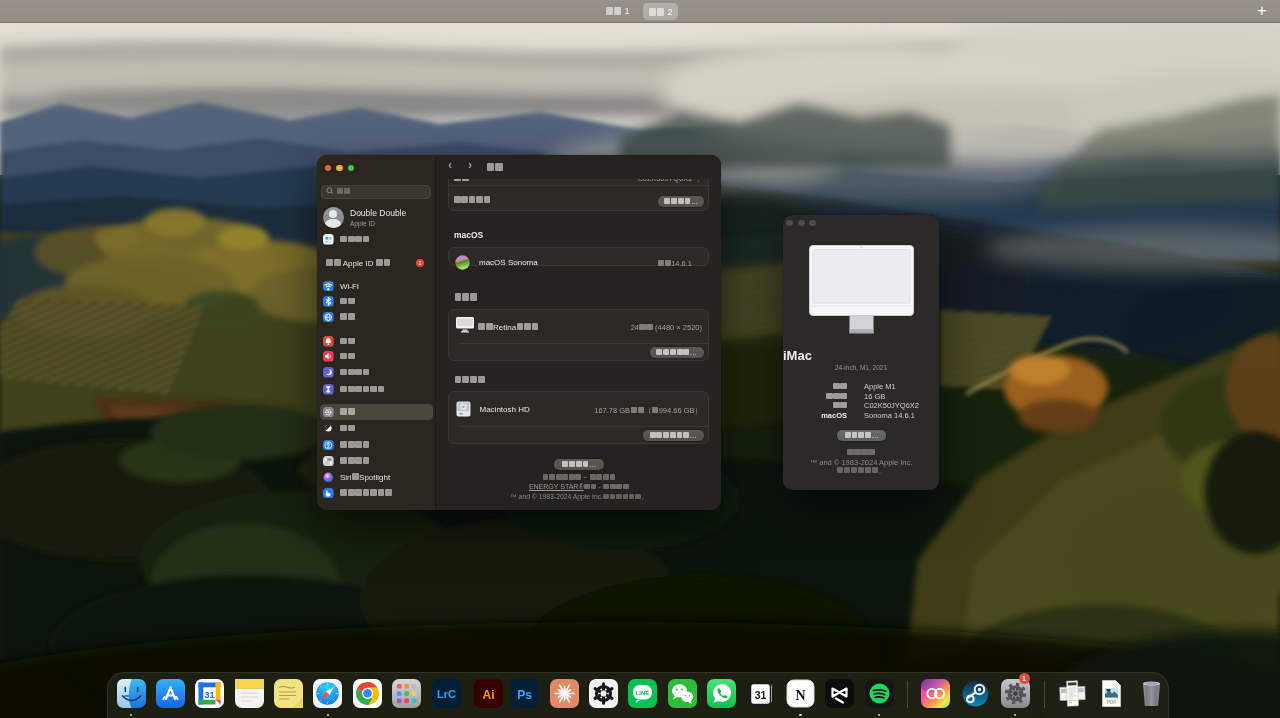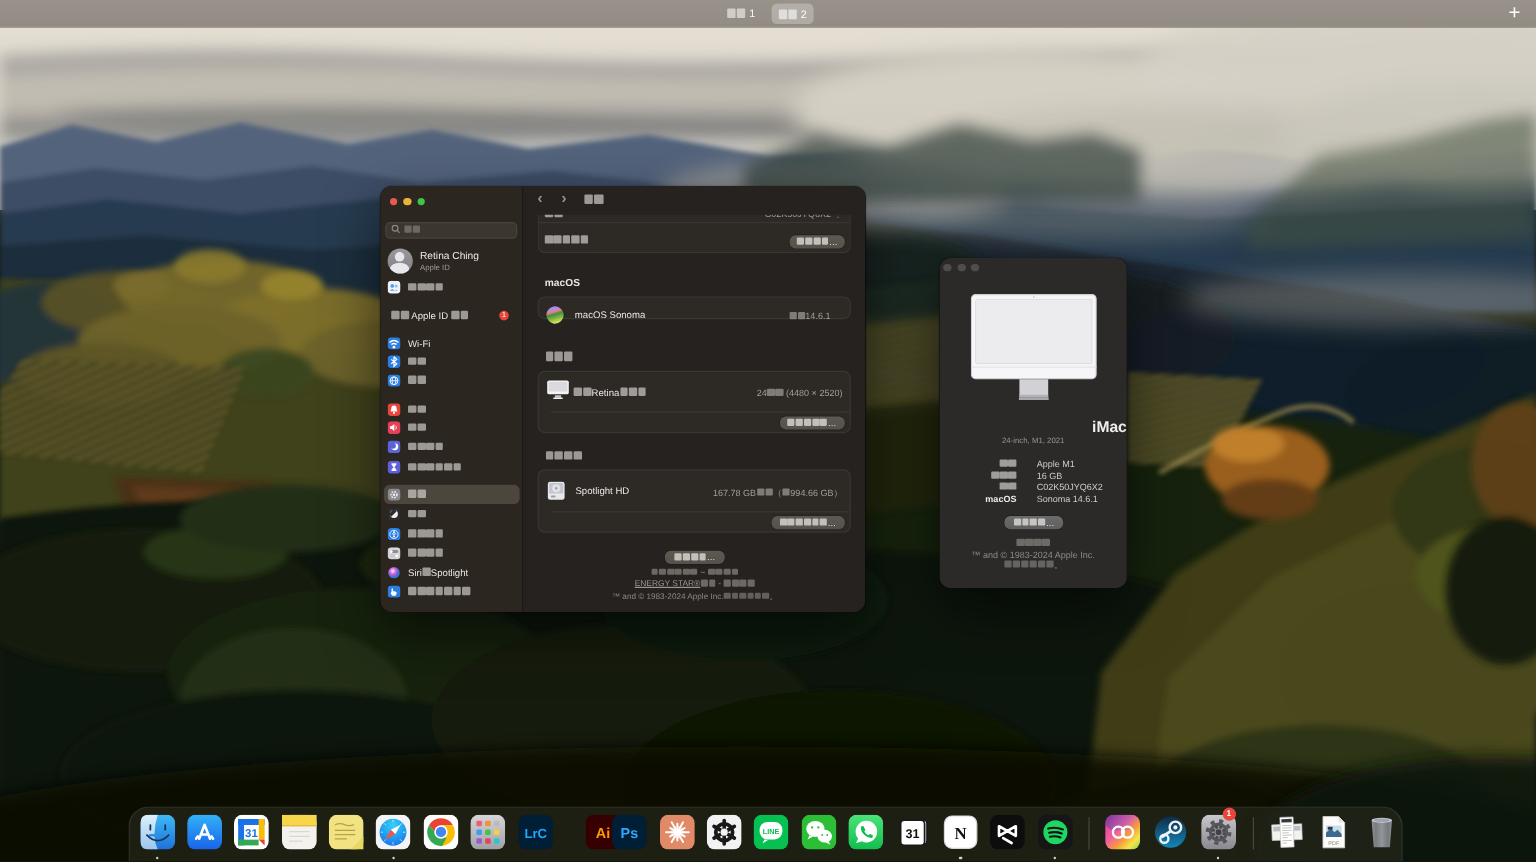--- a/index.html
+++ b/index.html
@@ -201,21 +201,21 @@
 <div class="tl" style="left:19.4px;background:#e9b23b"></div>
 <div class="tl" style="left:30.8px;background:#3fc548"></div>
 <div class="srch"><svg width="8" height="8" viewBox="0 0 8 8" style="vertical-align:-1px">
             <circle cx="3.2" cy="3.2" r="2.4" fill="none" stroke="#8f8a82" stroke-width="1"></circle>
             <path d="M5 5 L7 7" stroke="#8f8a82" stroke-width="1"></path>
           </svg> <i class="c"></i><i class="c"></i></div>
 <div style="position:absolute;left:5.5px;top:51.5px;width:21px;height:21px;border-radius:50%;background:linear-gradient(#9a9a9e,#7e7e84);overflow:hidden">
 <div style="position:absolute;left:6.5px;top:3.5px;width:8px;height:8px;border-radius:50%;background:#e8e8ec"></div>
 <div style="position:absolute;left:2.5px;top:12.5px;width:16px;height:10px;border-radius:50%;background:#e8e8ec"></div>
         </div>
-<div style="position:absolute;left:33px;top:53px;font-size:8.5px;color:#ece9e6">Retina Ching</div>
+<div style="position:absolute;left:33px;top:53px;font-size:8.5px;color:#ece9e6">Double Double</div>
 <div style="position:absolute;left:33px;top:64.5px;font-size:6.5px;color:#a09c96">Apple ID</div>
 <div class="srow" style="top:77px">
           <svg class="ic" width="11" height="11" viewBox="0 0 11 11">
             <rect x="0" y="0" width="11" height="11" rx="3" fill="#f2f2f4"></rect>
             <circle cx="4" cy="4.4" r="1.6" fill="#49a0f4"></circle>
             <circle cx="7.4" cy="4.6" r="1.3" fill="#79c7f0"></circle>
             <path d="M2 8.6 Q4 6.2 6 8.6 Z" fill="#49a0f4"></path>
             <path d="M5.8 8.6 Q7.4 6.8 9 8.6 Z" fill="#79c7f0"></path>
           </svg>
           <span class="tx" style="left:20px"><i class="c"></i><i class="c"></i><i class="c"></i><i class="c"></i></span>
@@ -385,21 +385,21 @@
 </div>
 <div class="glbl" style="top:219.5px"><i class="c"></i><i class="c"></i><i class="c"></i><i class="c"></i></div>
 <div class="grp" style="top:236px;height:53px">
  <svg style="position:absolute;left:7px;top:8.5px" width="15" height="16" viewBox="0 0 15 16">
             <rect x=".5" y=".5" width="14" height="15" rx="2" fill="#e8e8ec"></rect>
             <rect x="1.6" y="1.6" width="11.8" height="8.6" rx="1" fill="#c2c6cc"></rect>
             <circle cx="7.5" cy="5.9" r="3.4" fill="#dfe2e6"></circle>
             <circle cx="7.5" cy="5.9" r="1" fill="#9aa0a8"></circle>
             <rect x="3" y="12" width="4" height="1.6" rx=".8" fill="#9aa0a8"></rect>
           </svg>
- <div class="rowtx" style="left:30.5px;top:13px">Spotlight HD</div>
+ <div class="rowtx" style="left:30.5px;top:13px">Macintosh HD</div>
  <div class="rowgray" style="right:6px;top:13.5px">167.78 GB<i class="c sm"></i><i class="c sm"></i>（<i class="c sm"></i>994.66 GB）</div>
  <div class="gdiv" style="top:33.5px"></div>
  <div class="btn" style="right:4.5px;top:38px;width:61px;height:11px;line-height:11px"><i class="c sm"></i><i class="c sm"></i><i class="c sm"></i><i class="c sm"></i><i class="c sm"></i><i class="c sm"></i>…</div>
 </div>
 <div class="btn" style="left:117px;top:303.5px;width:50px;height:11.5px;line-height:11.5px"><i class="c sm"></i><i class="c sm"></i><i class="c sm"></i><i class="c sm"></i>…</div>
 <div style="position:absolute;left:0;top:318.5px;width:284px;text-align:center;font-size:7px;color:#9b9791"><span class="lnk"><i class="c"></i><i class="c"></i><i class="c"></i><i class="c"></i><i class="c"></i><i class="c"></i></span>&nbsp;~&nbsp;<span class="lnk"><i class="c"></i><i class="c"></i><i class="c"></i><i class="c"></i></span></div>
 <div style="position:absolute;left:0;top:328px;width:284px;text-align:center;font-size:7px;color:#9b9791"><span class="lnk">ENERGY STAR®<i class="c"></i><i class="c"></i></span>&nbsp;-&nbsp;<span class="lnk"><i class="c"></i><i class="c"></i><i class="c"></i><i class="c"></i></span></div>
 <div style="position:absolute;left:0;top:337px;width:284px;text-align:center;font-size:6.8px;color:#8d8984">™ and © 1983-2024 Apple Inc.<i class="c"></i><i class="c"></i><i class="c"></i><i class="c"></i><i class="c"></i><i class="c"></i>。</div>
       </div>
 </div>
@@ -410,21 +410,21 @@
       <div class="dot" style="left:25.9px"></div>
 <svg style="position:absolute;left:26px;top:30px" width="105" height="89" viewBox="0 0 105 89">
 <rect x=".5" y=".5" width="104" height="70" rx="3.5" fill="#f6f6f8" stroke="#cfcfd3" stroke-width="1"></rect>
 <rect x="4" y="4.5" width="97" height="53.5" rx="1.5" fill="#ececef" stroke="#dcdcdf" stroke-width=".8"></rect>
 <rect x="0" y="60.5" width="105" height="1" fill="#dedee2" opacity=".7"></rect>
 <path d="M40.5 71 L64.5 71 L64.5 86 L40.5 86 Z" fill="#d2d2d6"></path>
 <path d="M40.5 84 L64.5 84 L64.5 86 L40.5 86 Z" fill="#b2b2b6"></path>
 <rect x="40" y="86" width="25" height="2.4" rx="1" fill="#a9a9ad"></rect>
 <circle cx="52.5" cy="2.6" r=".7" fill="#c0c0c4"></circle>
 </svg>
-<div style="position:absolute;left:0;top:133px;width:156px;text-align:right;font-size:13px;font-weight:700;color:#f0eeec">iMac</div>
+<div style="position:absolute;left:0;top:133px;width:156px;text-align:left;font-size:13px;font-weight:700;color:#f0eeec">iMac</div>
 <div style="position:absolute;left:0;top:149px;width:156px;text-align:center;font-size:6.5px;color:#99968f">24-inch, M1, 2021</div>
 <div style="position:absolute;right:92px;top:167px;font-size:7.5px;font-weight:700;color:#eceae7;text-align:right;line-height:9.5px"><i class="c"></i><i class="c"></i><br><i class="c"></i><i class="c"></i><i class="c"></i><br><i class="c"></i><i class="c"></i><br>macOS</div>
       <div style="position:absolute;left:81px;top:167px;font-size:7.5px;color:#cfccc7;line-height:9.5px">Apple M1<br>16 GB<br>C02K50JYQ6X2<br>Sonoma 14.6.1</div>
 <div class="btn" style="left:54px;top:214.5px;width:49px;height:11.5px;line-height:11.5px;font-size:7.2px;background:linear-gradient(#6b6b6b,#5f5f5f)"><i class="c sm"></i><i class="c sm"></i><i class="c sm"></i><i class="c sm"></i>…</div>
 <div style="position:absolute;left:0;top:233px;width:156px;text-align:center;font-size:7.5px;color:#8d8a85"><span class="lnk"><i class="c"></i><i class="c"></i><i class="c"></i><i class="c"></i></span></div>
 <div style="position:absolute;left:0;top:242.5px;width:156px;text-align:center;font-size:7.5px;color:#8d8a85">™ and © 1983-2024 Apple Inc.</div>
 <div style="position:absolute;left:0;top:251px;width:156px;text-align:center;font-size:7.5px;color:#8d8a85"><i class="c"></i><i class="c"></i><i class="c"></i><i class="c"></i><i class="c"></i><i class="c"></i>。</div>
     </div>
 
 <div id="dock">
@@ -515,21 +515,21 @@
           <rect x="12.3" y="12.3" width="4.6" height="4.6" rx="1.2" fill="#45c24e"></rect>
           <rect x="19.6" y="12.3" width="4.6" height="4.6" rx="1.2" fill="#f5cf43"></rect>
           <rect x="5" y="19.6" width="4.6" height="4.6" rx="1.2" fill="#9b59d0"></rect>
           <rect x="19.6" y="19.6" width="4.6" height="4.6" rx="1.2" fill="#31c4c9"></rect>
           <rect x="12.3" y="19.6" width="4.6" height="4.6" rx="1.2" fill="#e2455a"></rect>
         </svg></div>
 <div class="dk" style="left:323.5px"><svg width="29" height="29" viewBox="0 0 29 29">
           <rect width="29" height="29" rx="7" fill="#001e36"></rect>
           <text x="14.5" y="19" font-family="Liberation Sans" font-size="11" font-weight="700" fill="#26a3f5" text-anchor="middle">LrC</text>
         </svg></div>
-<div class="dk" style="left:380px"><svg width="29" height="29" viewBox="0 0 29 29">
+<div class="dk" style="left:366px"><svg width="29" height="29" viewBox="0 0 29 29">
           <rect width="29" height="29" rx="7" fill="#370000"></rect>
           <text x="14.5" y="19.5" font-family="Liberation Sans" font-size="12" font-weight="700" fill="#ff9a00" text-anchor="middle">Ai</text>
         </svg></div>
 <div class="dk" style="left:402.2px"><svg width="29" height="29" viewBox="0 0 29 29">
           <rect width="29" height="29" rx="7" fill="#001e36"></rect>
           <text x="14.5" y="19.5" font-family="Liberation Sans" font-size="12" font-weight="700" fill="#31a8ff" text-anchor="middle">Ps</text>
         </svg></div>
 <div class="dk" style="left:441.6px"><svg width="29" height="29" viewBox="0 0 29 29">
           <rect width="29" height="29" rx="7" fill="#e08a68"></rect>
           <circle cx="14.5" cy="14.5" r="5.5" fill="#fff" opacity=".35"></circle>

